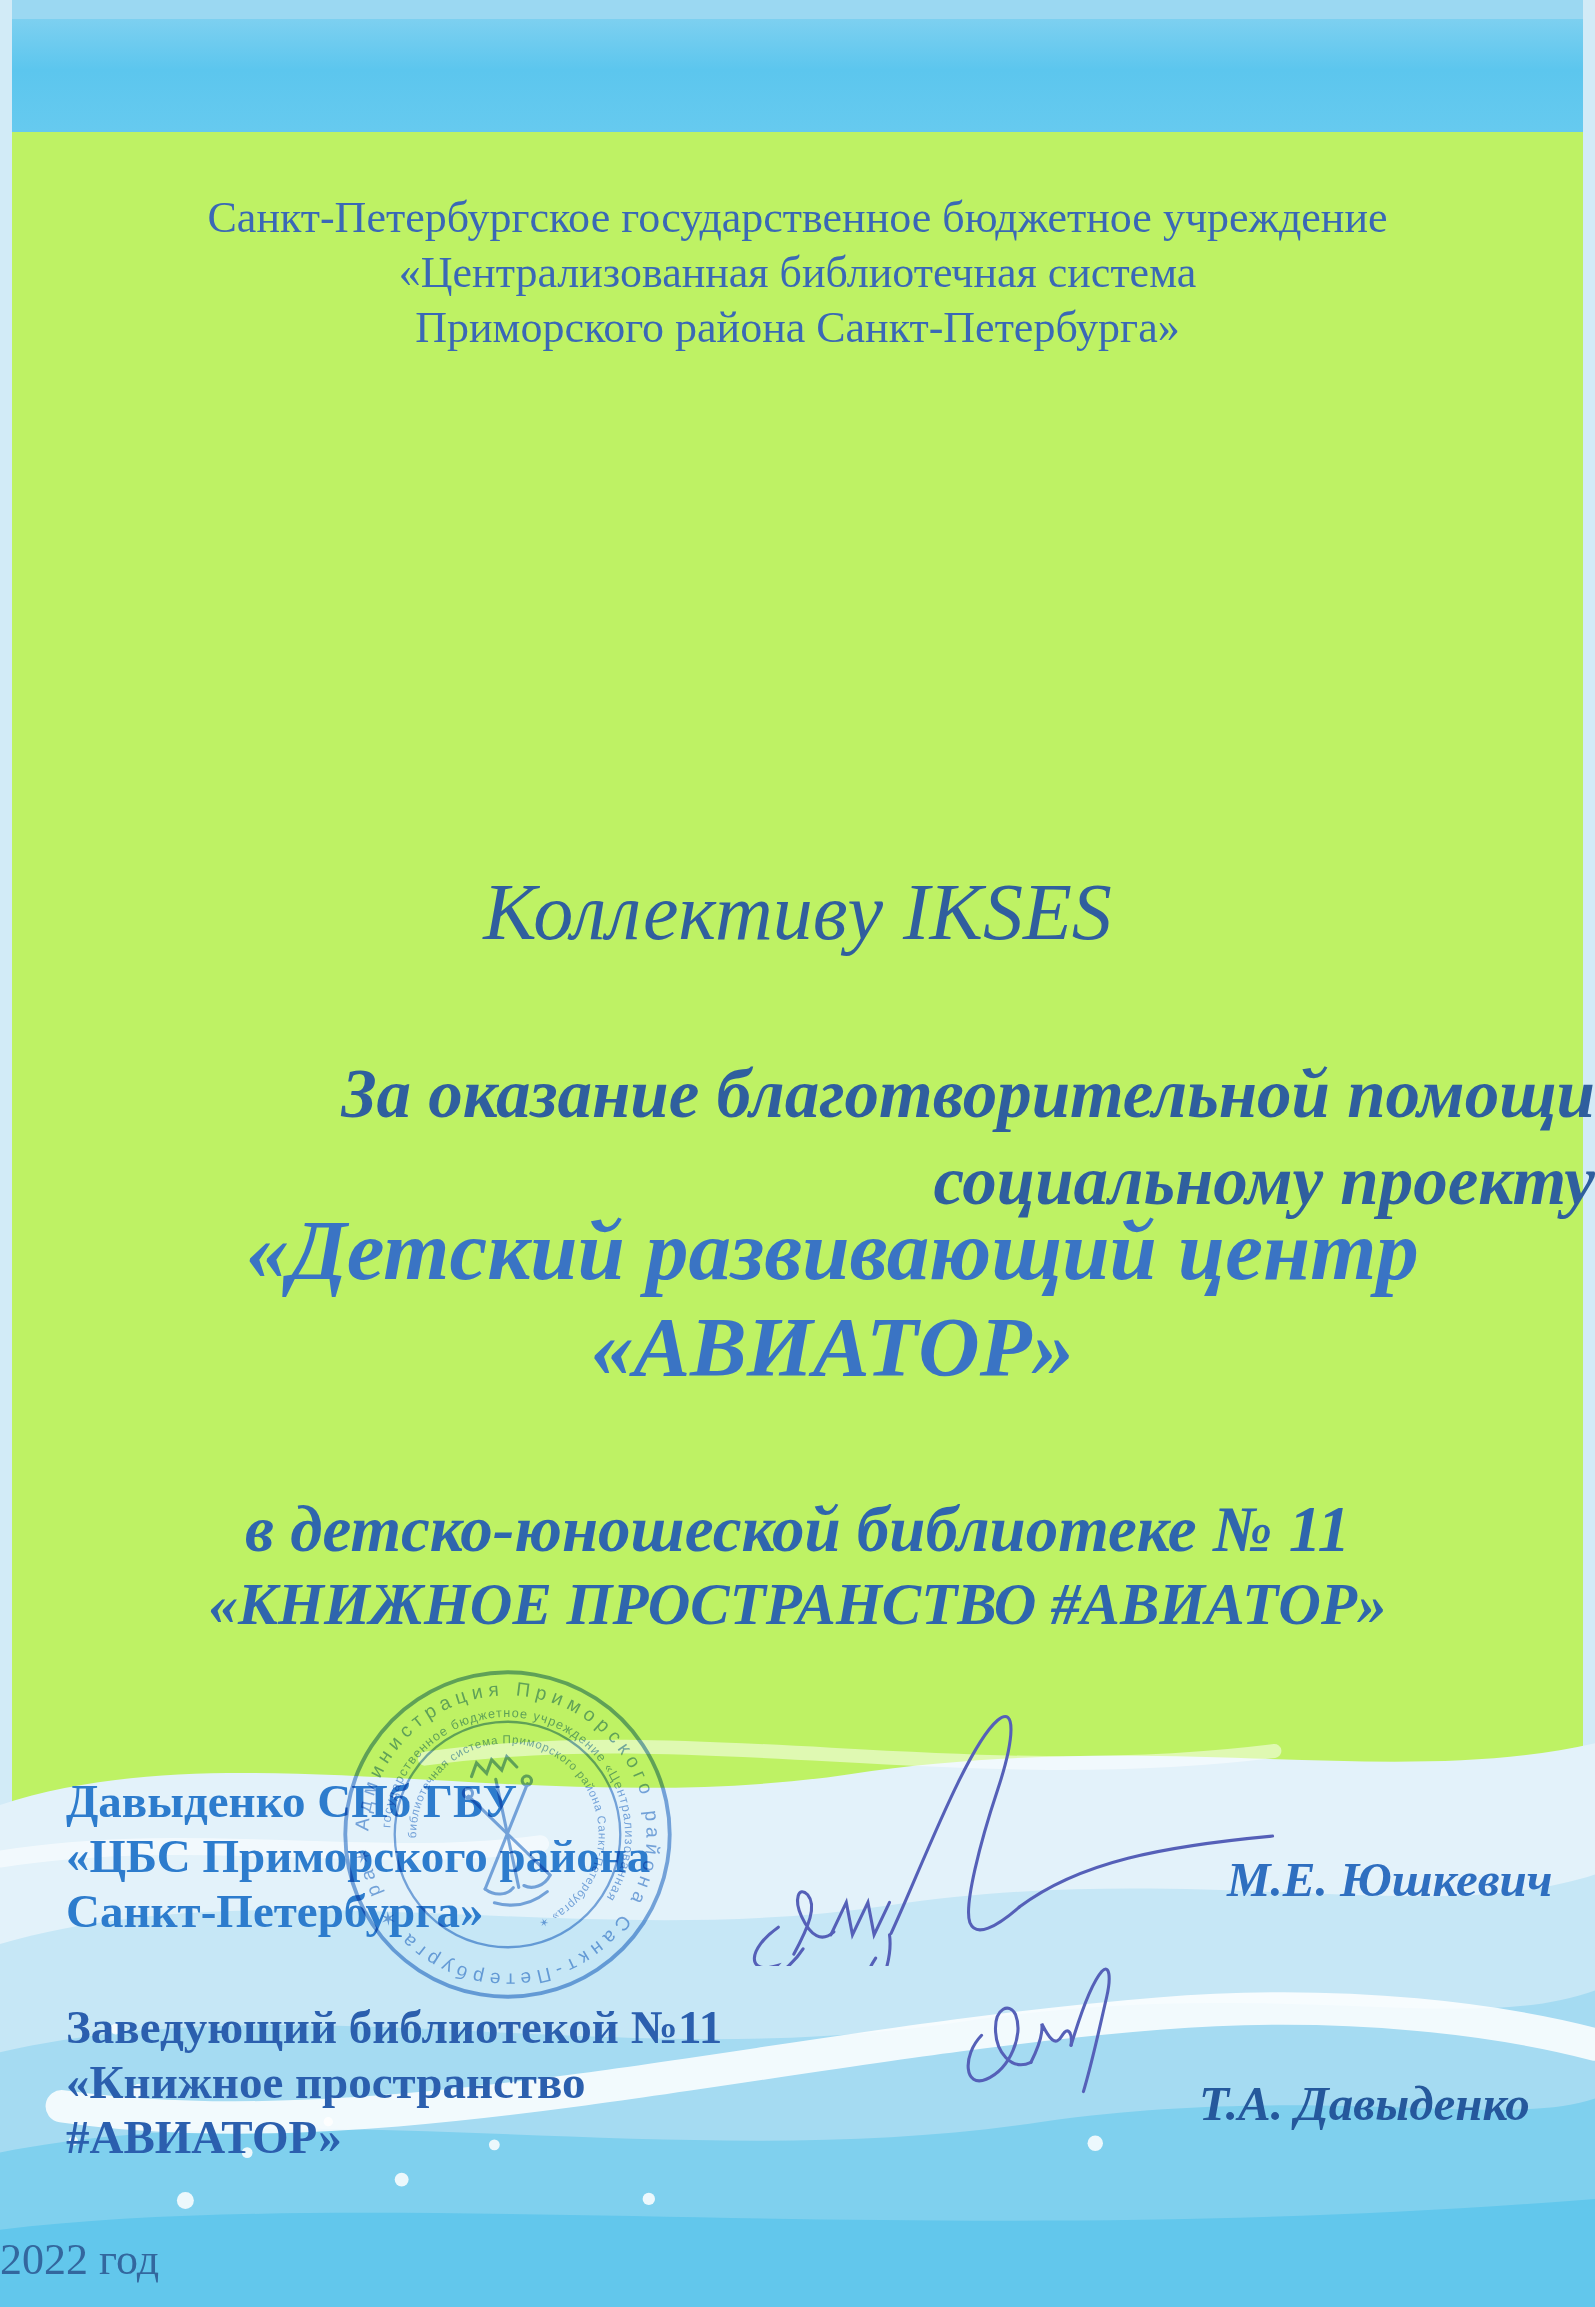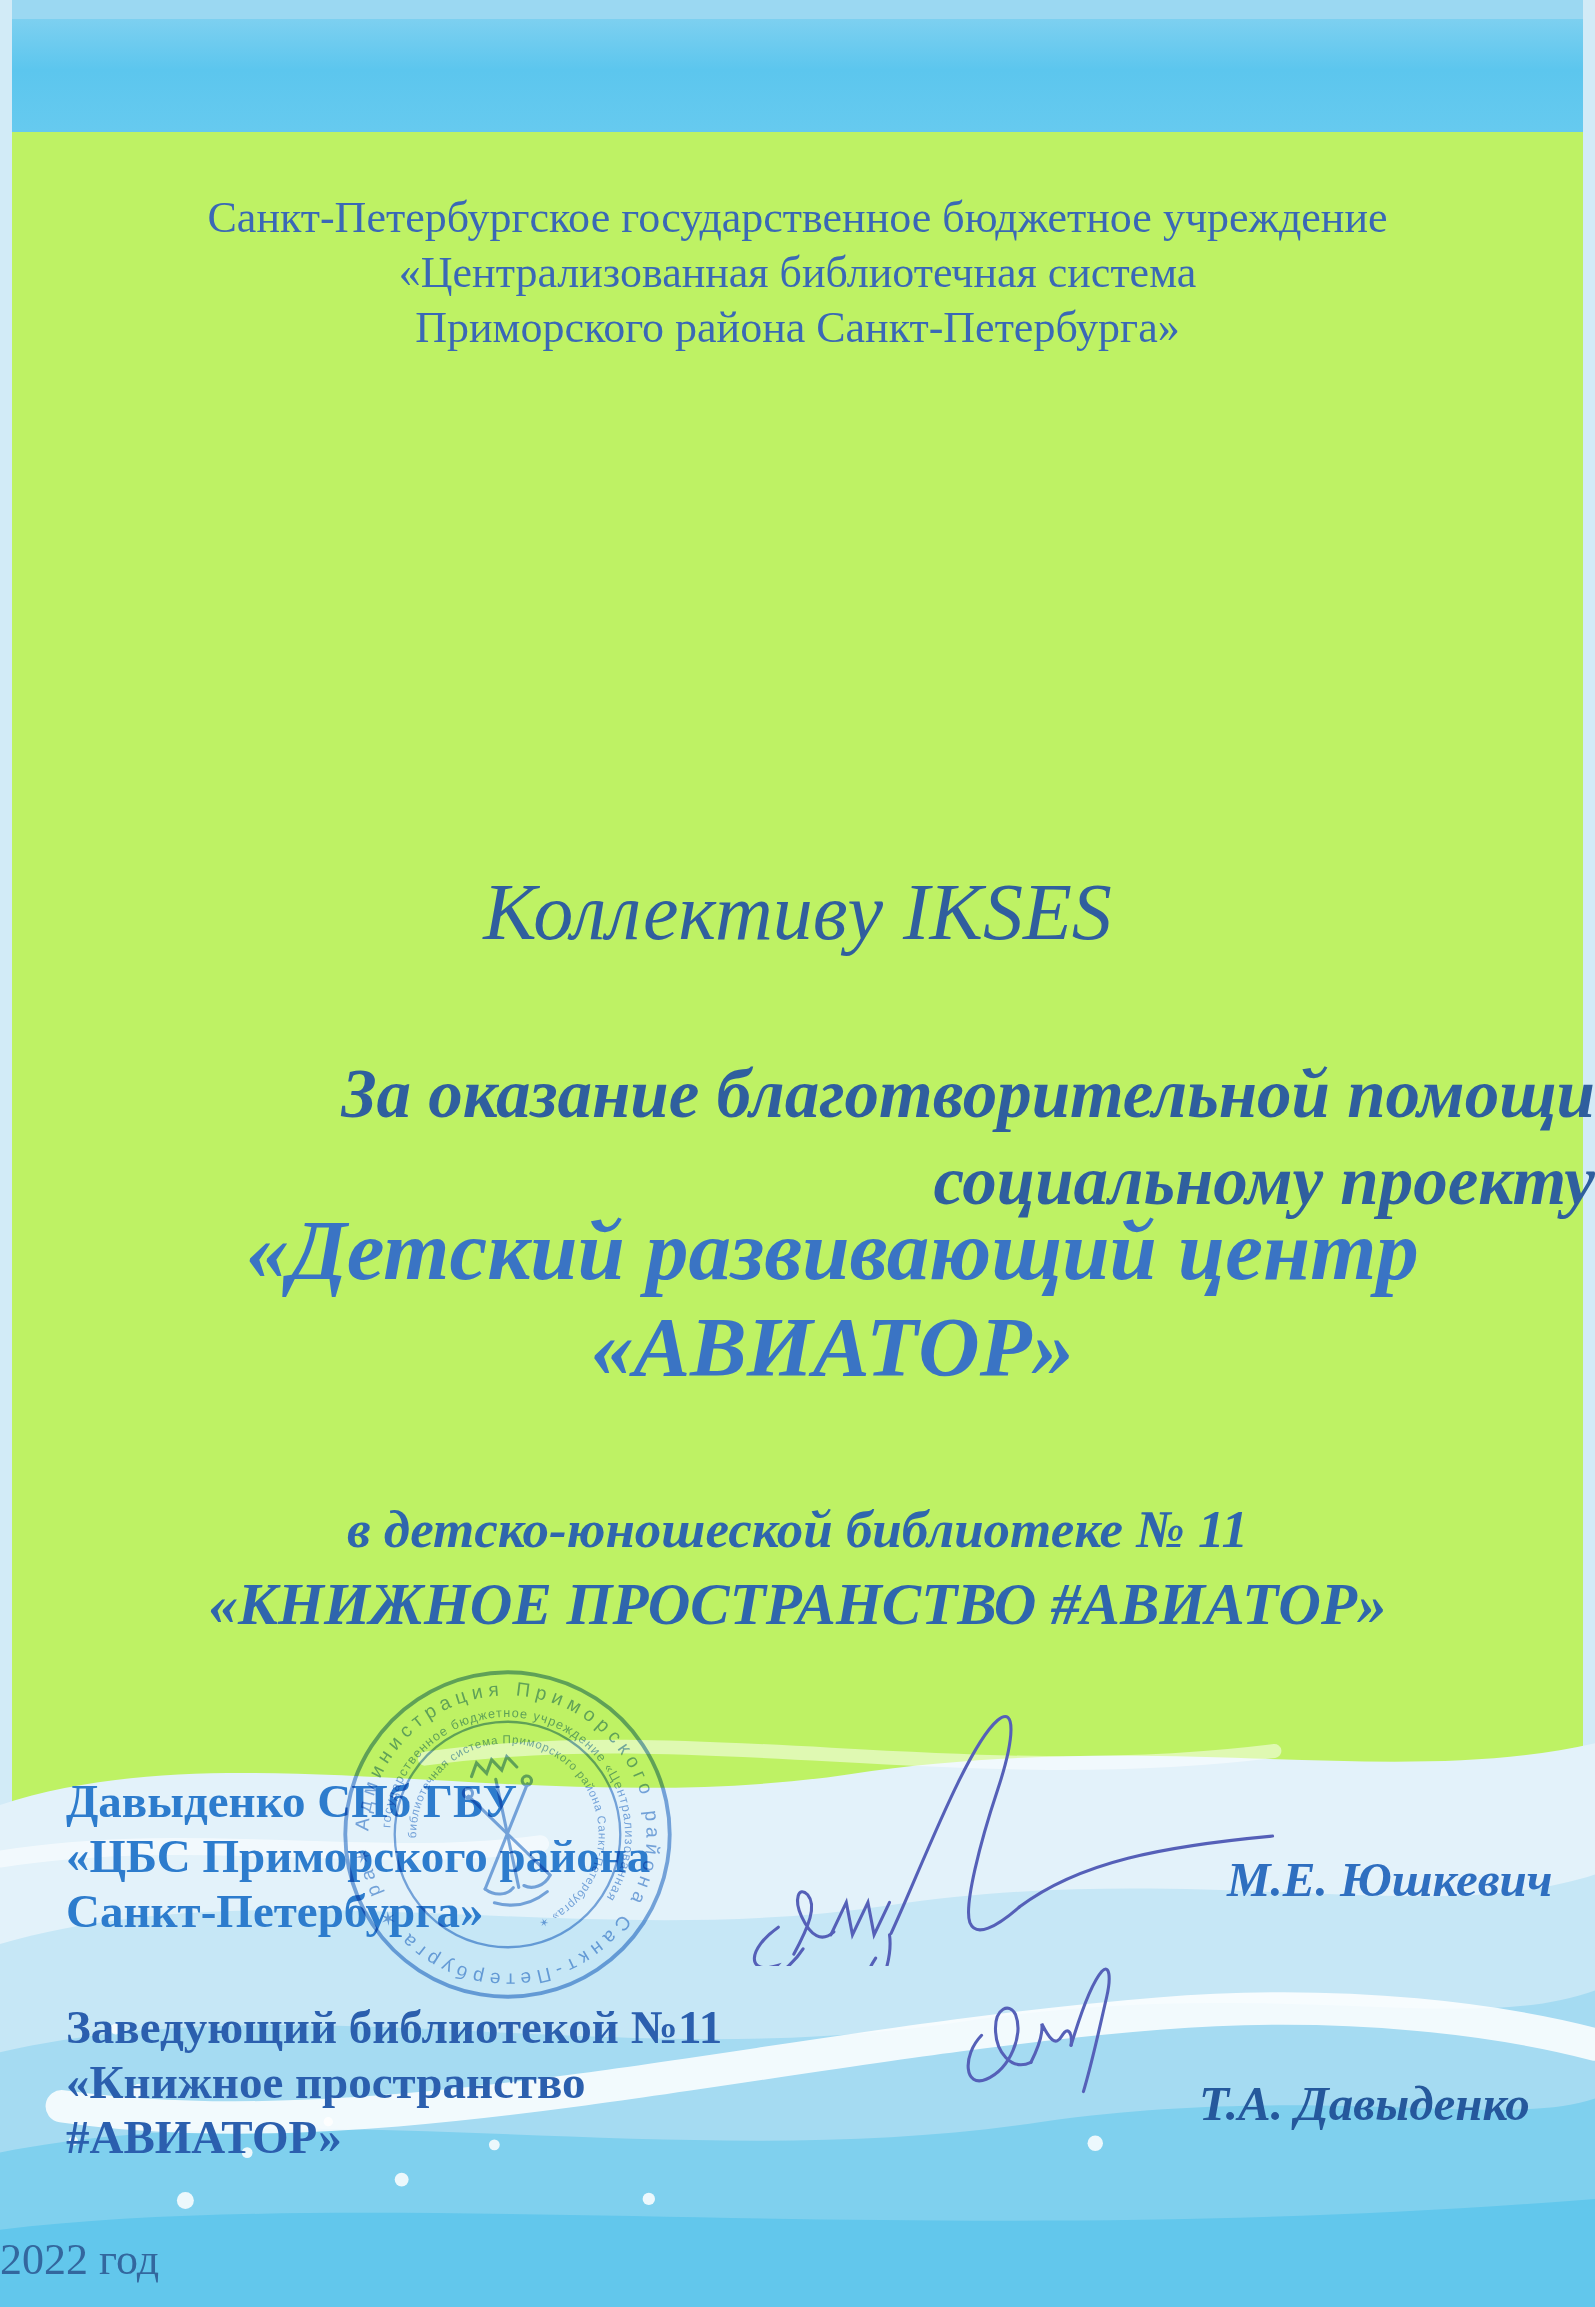--- a/index.html
+++ b/index.html
@@ -25,21 +25,21 @@
   .cert-title{position:absolute;top:460px;left:0;width:100%;text-align:center;
     font-size:135px;line-height:164px;letter-spacing:7px;color:#2e6b9e;font-weight:400;}
   .recipient{position:absolute;top:867px;left:0;width:100%;text-align:center;
     font-size:80px;color:#305f9e;font-weight:400;font-style:italic;}
   .reason{position:absolute;top:1051px;left:0;width:100%;text-align:right;
     font-size:69px;line-height:87px;color:#2f5f9e;font-weight:700;font-style:italic;}
   .project{position:absolute;top:1202px;left:0;width:100%;text-align:center;
     font-size:85px;line-height:97px;color:#3a74c4;font-weight:700;font-style:italic;margin-left:35px;}
   .location{position:absolute;top:1491px;left:0;width:100%;text-align:center;
     color:#2f66ad;font-weight:700;font-style:italic;}
-  .location .loc1{display:block;font-size:53px;line-height:77px;}
+  .location .loc1{display:block;font-size:65px;line-height:77px;}
   .location .loc2{display:block;font-size:59px;line-height:73px;}
 
   
   .position-block{position:absolute;left:66px;font-size:47px;line-height:55px;font-weight:700;}
   .director-pos{top:1774px;color:#2d7ccd;}
   .librarian-pos{top:2000px;color:#2b5fae;}
   .sig-name{position:absolute;font-size:49px;font-weight:700;white-space:nowrap;font-style:italic;}
   .name-1{left:1227px;top:1851px;color:#2f6fc0;}
   .name-2{left:1199px;top:2075px;color:#25589c;}
   .year{position:absolute;top:2234px;left:0;width:100%;

